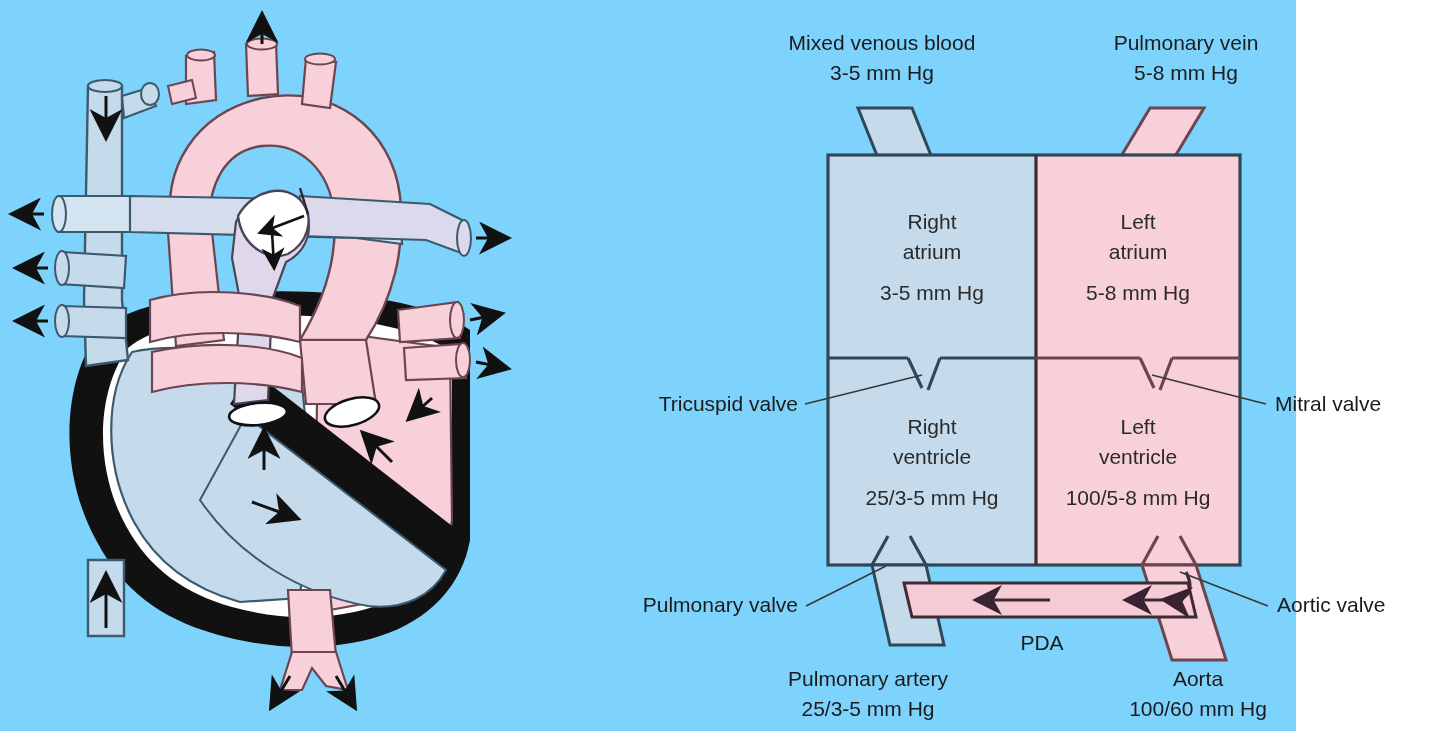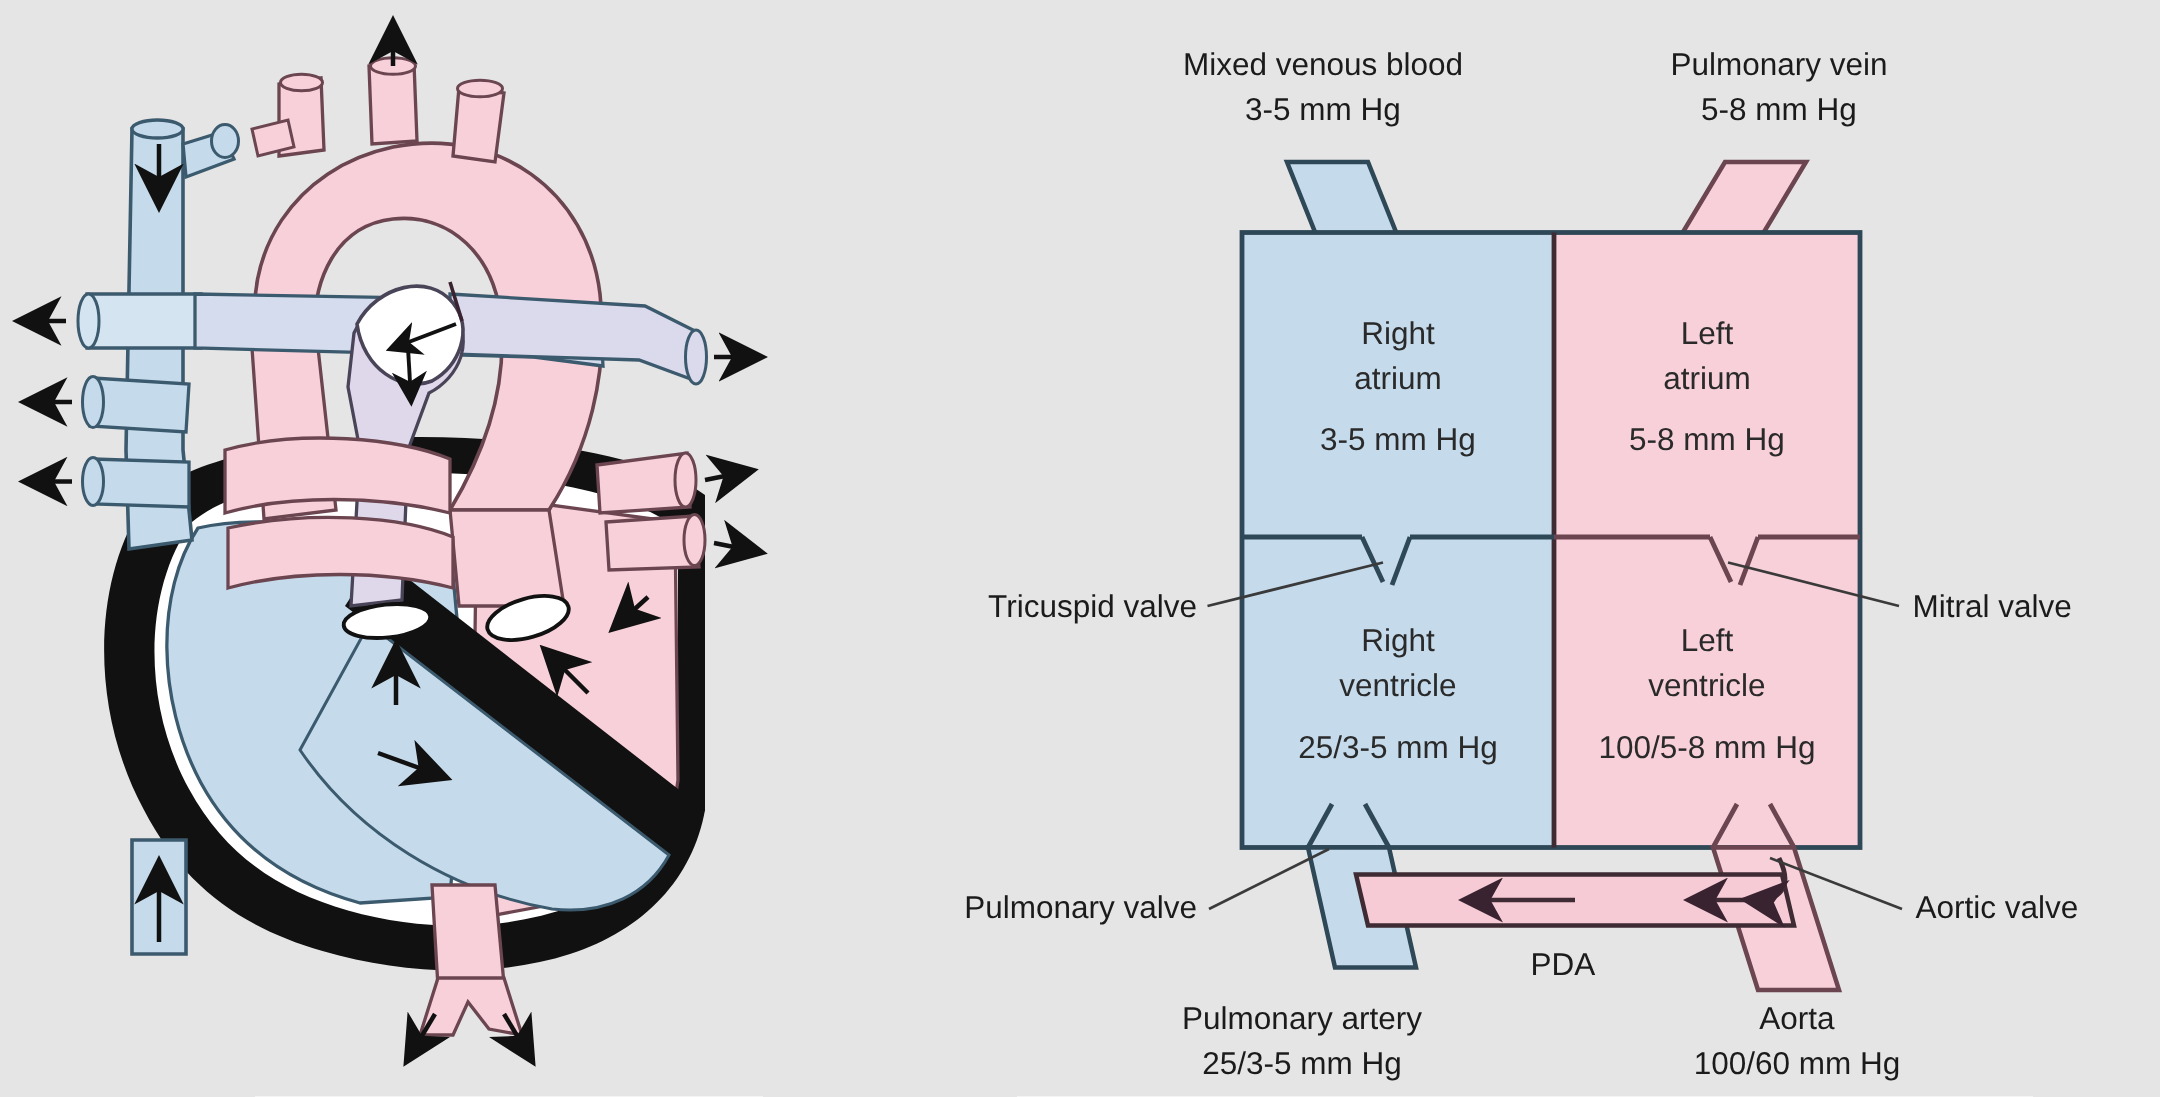--- a/index.html
+++ b/index.html
@@ -1,18 +1,18 @@
 <!DOCTYPE html>
 <html><head>
 <meta charset="utf-8">
 <style>
   html,body{margin:0;padding:0;background:#ffffff;}
   body{width:1440px;height:731px;overflow:hidden;
        font-family:"Liberation Sans",sans-serif;}
-  #stage{position:relative;width:1440px;height:731px;background:#e5e5e5;}
+  #stage{position:relative;width:1296px;height:731px;background:#7dd3fc;}
   svg{display:block;}
   .lbl{font-family:"Liberation Sans",sans-serif;font-size:21px;fill:#1b1b1b;}
   .lblc{font-family:"Liberation Sans",sans-serif;font-size:21px;fill:#2a2a2a;}
 </style>
 </head>
 <body>
 
 <div id="stage">
 
 <svg width="1440" height="731" viewBox="0 0 1440 731">

